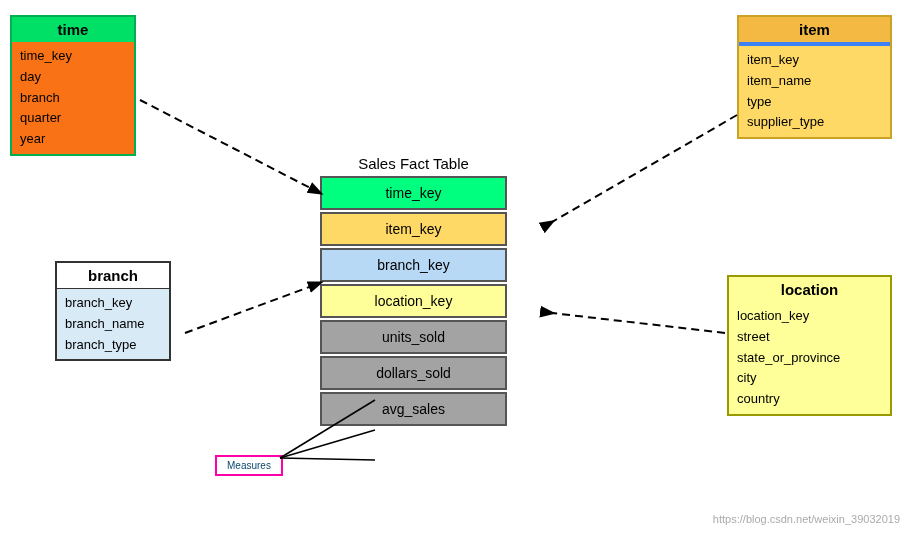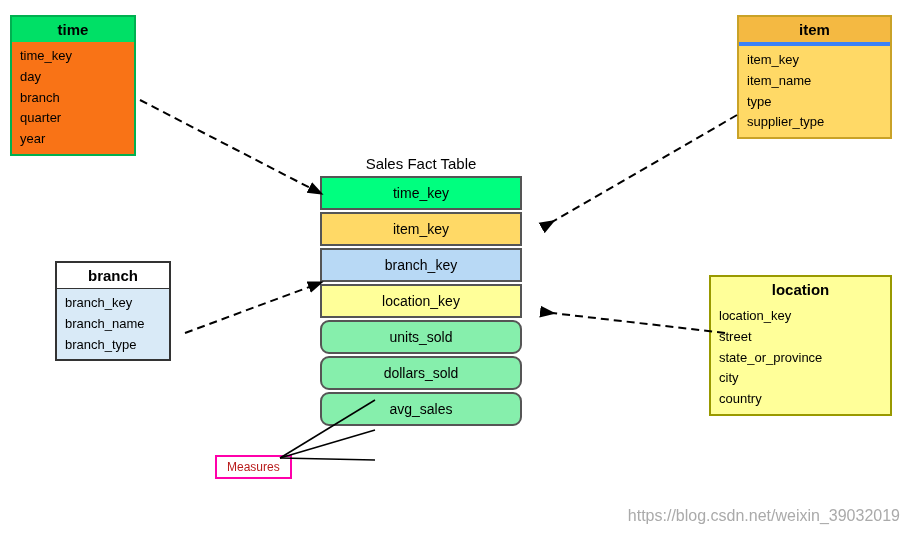--- a/index.html
+++ b/index.html
@@ -73,82 +73,82 @@
     }
     #branch-table .table-body {
       background: #d9eaf7;
       border-top: 1px solid #333;
     }
 
     
     #location-table {
       right: 20px;
       top: 275px;
-      width: 183px;
+      width: 165px;
       background: #ffff99;
       border-color: #999900;
     }
     #location-table .table-header {
       background: #ffff99;
     }
 
     
     #sales-fact {
       position: absolute;
       left: 320px;
       top: 155px;
-      width: 202px;
+      width: 187px;
     }
     #sales-fact .fact-title {
       text-align: center;
       font-size: 15px;
       margin-bottom: 4px;
       font-weight: normal;
     }
     .fact-row {
       text-align: center;
       padding: 7px 4px;
       border: 2px solid #555;
       margin-bottom: 2px;
       font-size: 14px;
     }
     .fact-row.green   { background: #00ff7f; }
     .fact-row.orange  { background: #ffd966; }
     .fact-row.blue    { background: #b8d9f5; }
     .fact-row.yellow  { background: #ffff99; }
-    .fact-row.pink    { background: #86efac; border-radius: 9px; }
+    .fact-row.pink    { background: #a3a3a3; }
 
     
     #measures-label {
       position: absolute;
       left: 215px;
       top: 455px;
       background: #fff;
       border: 2px solid #ff00aa;
       padding: 3px 10px;
-      font-size: 12px;
-      color: #b91c1c;
+      font-size: 10px;
+      color: #0c4a6e;
       font-weight: normal;
     }
 
     
     svg.arrows {
       position: absolute;
       top: 0; left: 0;
       width: 912px;
       height: 533px;
       pointer-events: none;
     }
 
     
     .watermark {
       position: absolute;
       bottom: 8px;
       right: 12px;
-      font-size: 16px;
+      font-size: 11px;
       color: #aaa;
     }
   </style>
 </head>
 <body>
 
 <div class="diagram-container">
 
   <div class="dim-table" id="time-table">
     <div class="table-header">time</div>

